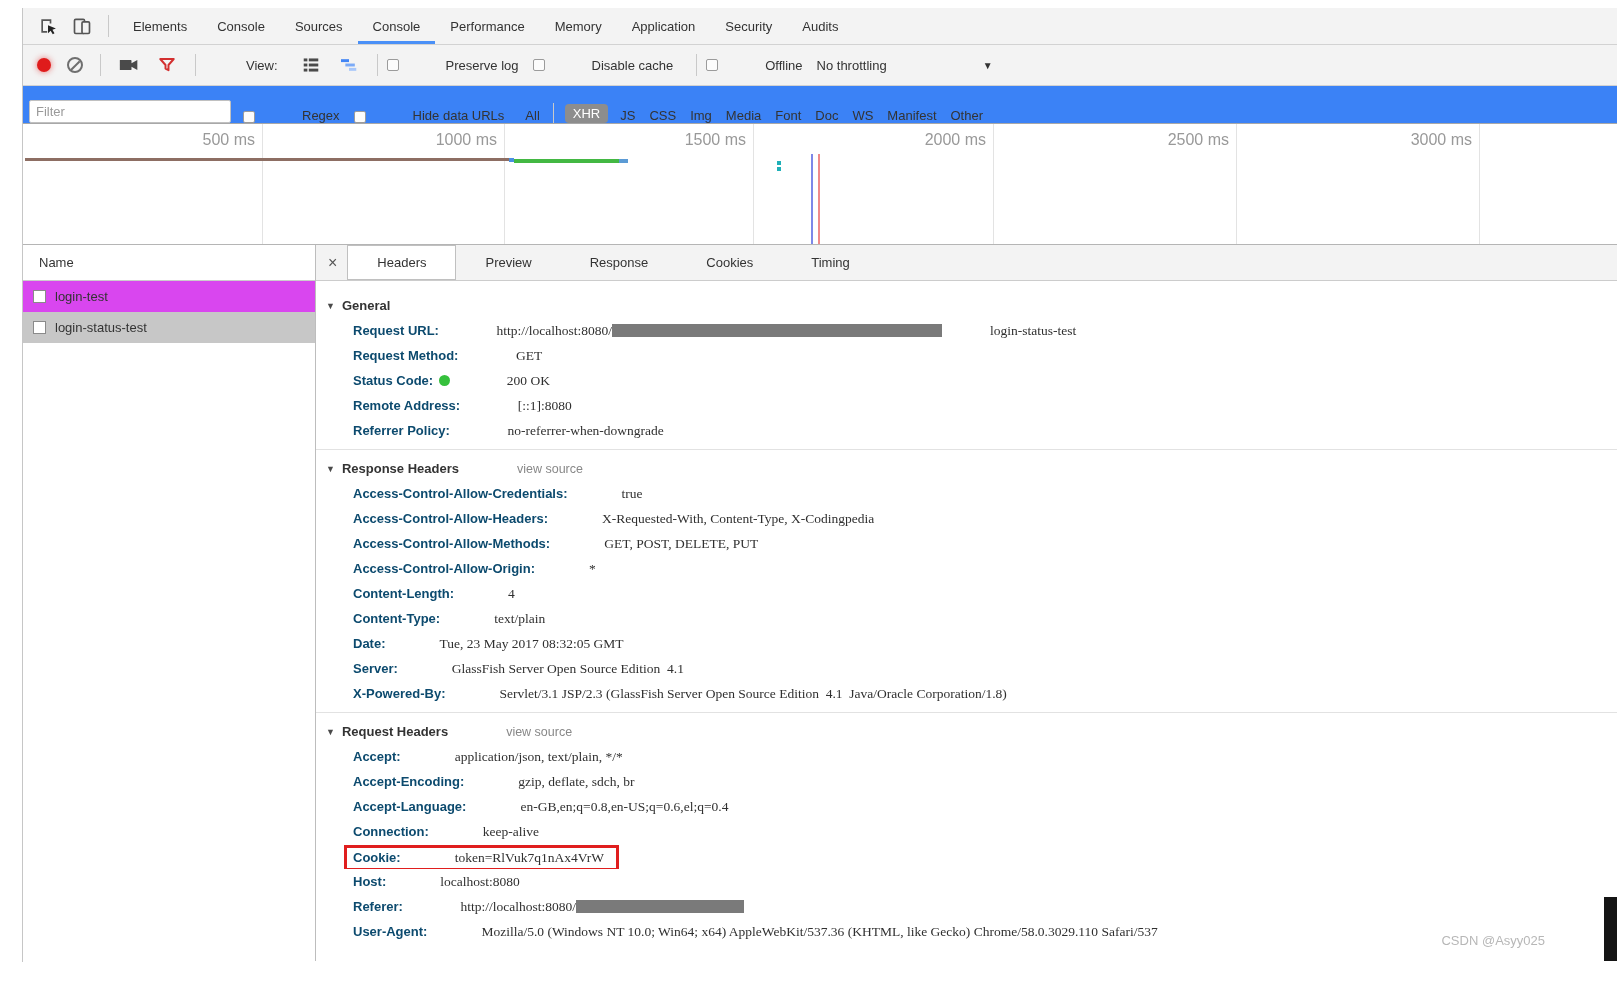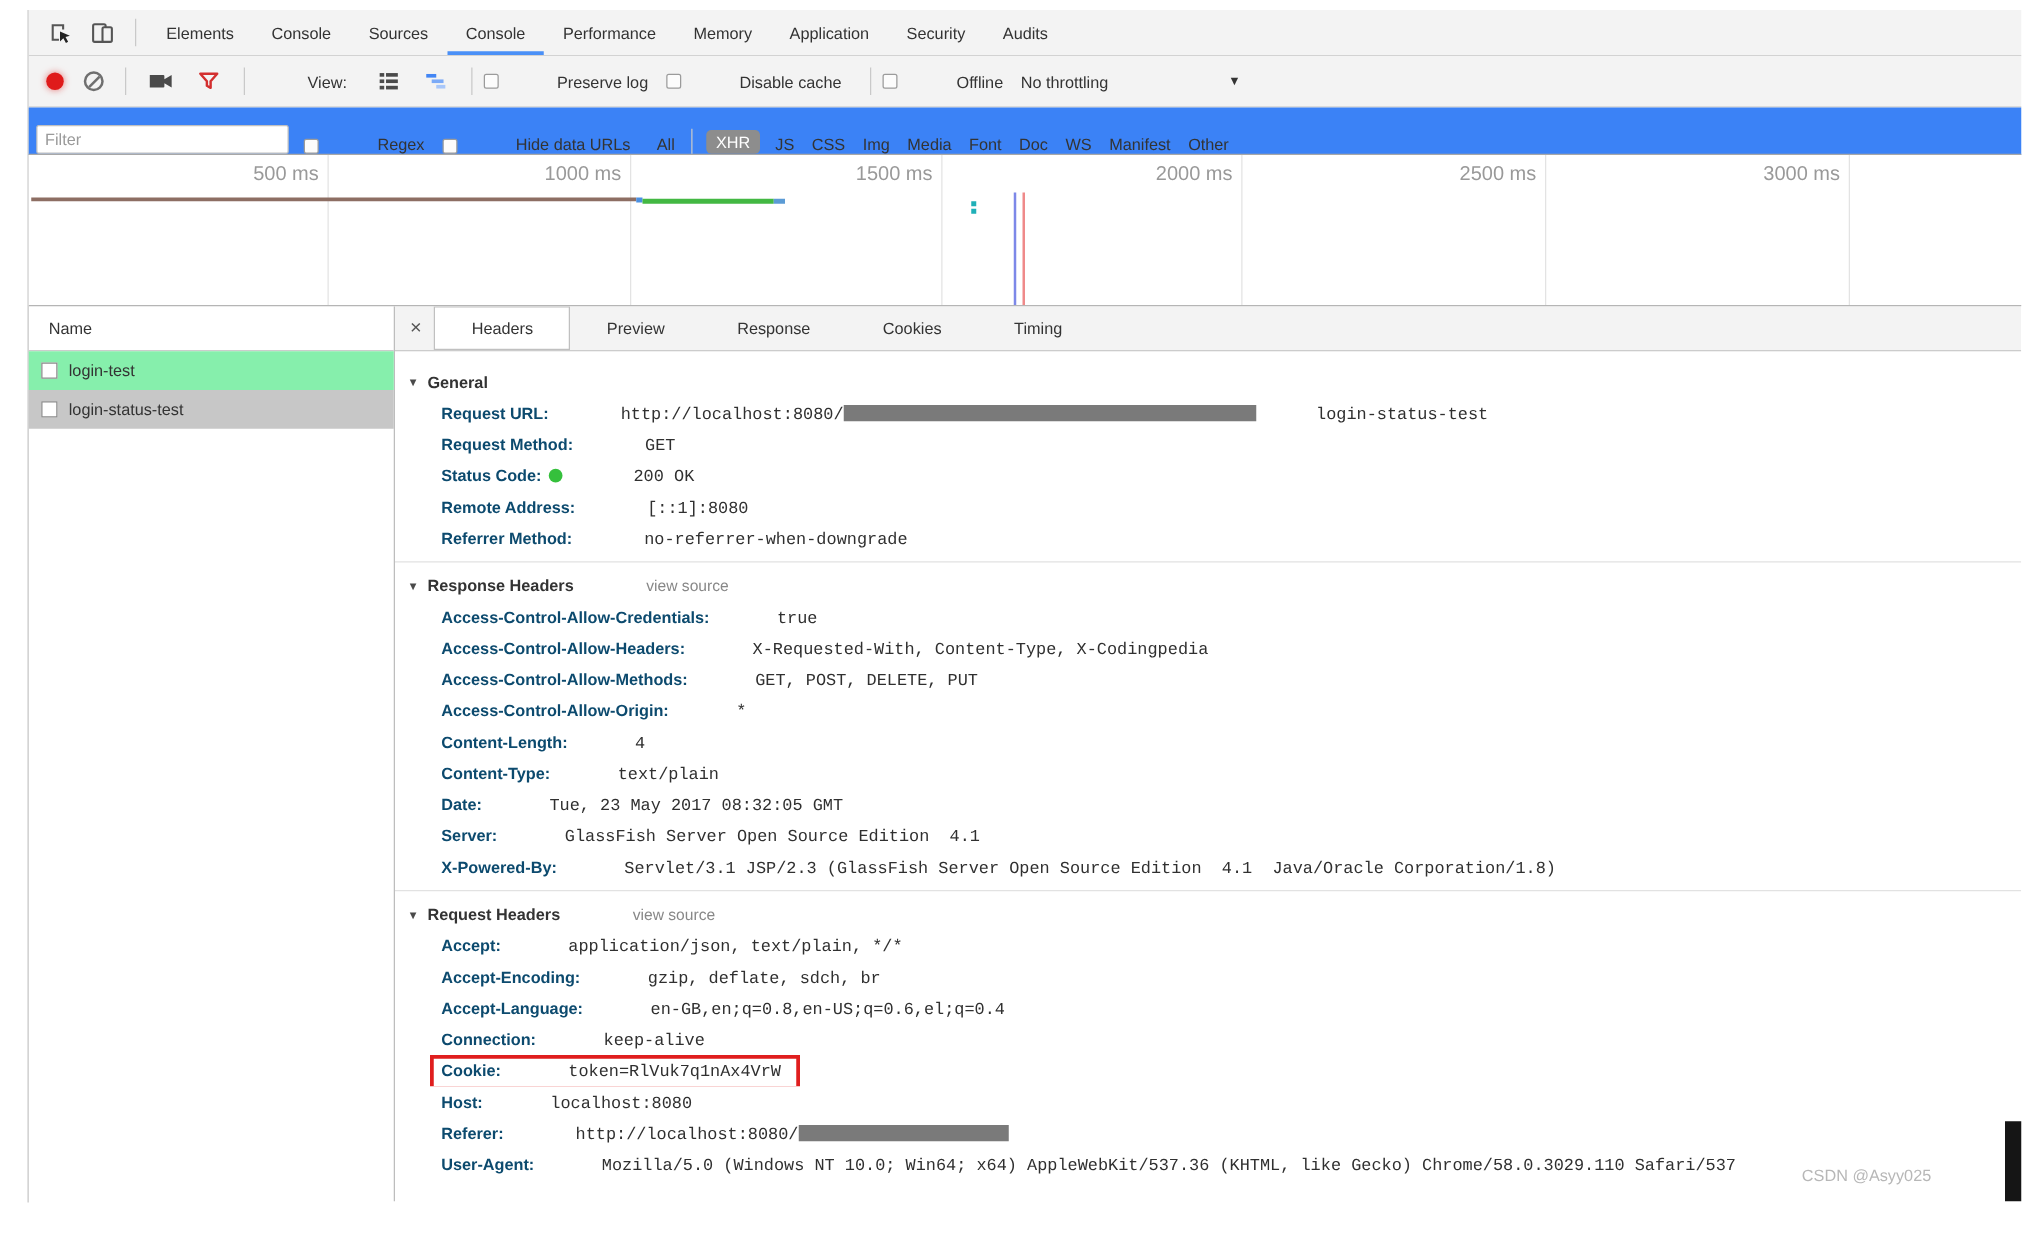--- a/index.html
+++ b/index.html
@@ -48,39 +48,39 @@
   .ov-div { position:absolute; top:0; bottom:0; width:1px; background:#e3e3e3; }
   .ov-tick { position:absolute; top:7px; width:62px; text-align:right; font-size:16px; color:#999; }
   .bar { position:absolute; }
   .ev-line { position:absolute; top:30px; bottom:0; width:2px; }
   .dotmark { position:absolute; width:4px; height:4px; }
 
   
   .split { display:flex; height:716px; }
   .namecol { width:293px; border-right:1px solid #bdbdbd; font-size:13px; flex:none; }
   .nc-header { height:36px; line-height:35px; padding-left:16px; border-bottom:1px solid #ccc; color:#333; }
-  .req-row { height:31px; display:flex; align-items:center; padding-left:10px; background:#86efac; }
+  .req-row { height:31px; display:flex; align-items:center; padding-left:10px; background:#d946ef; }
   .req-row.selected { background:#c7c7c7; }
   .file-icon { width:13px; height:13px; border:1px solid #8a8a8a; background:#fff; margin-right:9px; flex:none; }
 
   .detail { flex:1; overflow:hidden; font-size:13px; }
   .dtabbar { height:36px; background:#f3f3f3; border-bottom:1px solid #ccc;
              display:flex; align-items:center; padding-left:8px; }
   .dclose { font-size:16px; color:#555; margin:0 10px 0 4px; cursor:default; }
   .dtab { padding:0 29px; height:100%; display:flex; align-items:center; color:#333; }
   .dtab.active { background:#fff; border:1px solid #c0c0c0; }
 
   .dcontent { padding-top:12px; }
   .sect-title { height:25px; display:flex; align-items:center; padding-left:10px;
                 font-weight:bold; color:#333; }
   .disc { font-size:9px; margin-right:7px; color:#4a4a4a; }
   .view-src { font-weight:normal; color:#888; margin-left:58px; font-size:12.5px; }
   .hrow { height:25px; line-height:25px; padding-left:37px; white-space:nowrap; overflow:hidden; }
   .hkey { font-weight:bold; color:#0c4a6e; }
-  .hval { font-family:Liberation Mono, monospace; font-size:13.5px; color:#303030;
+  .hval { font-family:Liberation Serif, serif; font-size:13.5px; color:#303030;
           margin-left:6px; white-space:pre;padding-left:48px; }
   .secdiv { height:1px; background:#e2e2e2; margin:6px 0; }
   .status-dot { display:inline-block; width:11px; height:11px; border-radius:50%;
                 background:#35c03c; margin:0 3px 0 6px; vertical-align:-1px; }
   .redact { display:inline-block; background:#7a7a7a; height:13px; vertical-align:-2px; }
   .redact.url { width:330px; }
   .redact.ref { width:168px; }
   .cookie-box { display:inline-block; border:3px solid #e01e1e; padding:0 12px 0 6px;
                 margin-left:-9px; line-height:20px; vertical-align:middle; }
 
@@ -246,21 +246,21 @@
           </div>
           <div class="hrow">
             <span class="hkey">Status Code:</span><span class="status-dot"></span>
             <span class="hval" style="margin-left:2px">200 OK</span>
           </div>
           <div class="hrow">
             <span class="hkey">Remote Address:</span>
             <span class="hval">[::1]:8080</span>
           </div>
           <div class="hrow">
-            <span class="hkey">Referrer Method:</span>
+            <span class="hkey">Referrer Policy:</span>
             <span class="hval">no-referrer-when-downgrade</span>
           </div>
 
           <div class="secdiv"></div>
 
           <div class="sect-title">
             <span class="disc">▼</span>
             <span>Response Headers</span>
             <span class="view-src">view source</span>
           </div>

